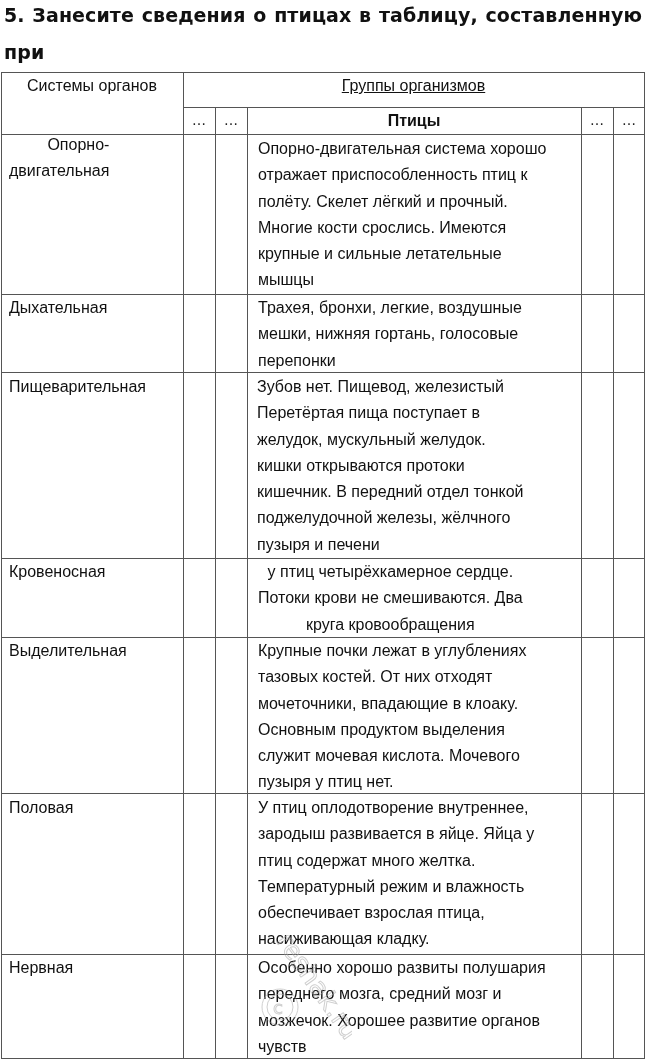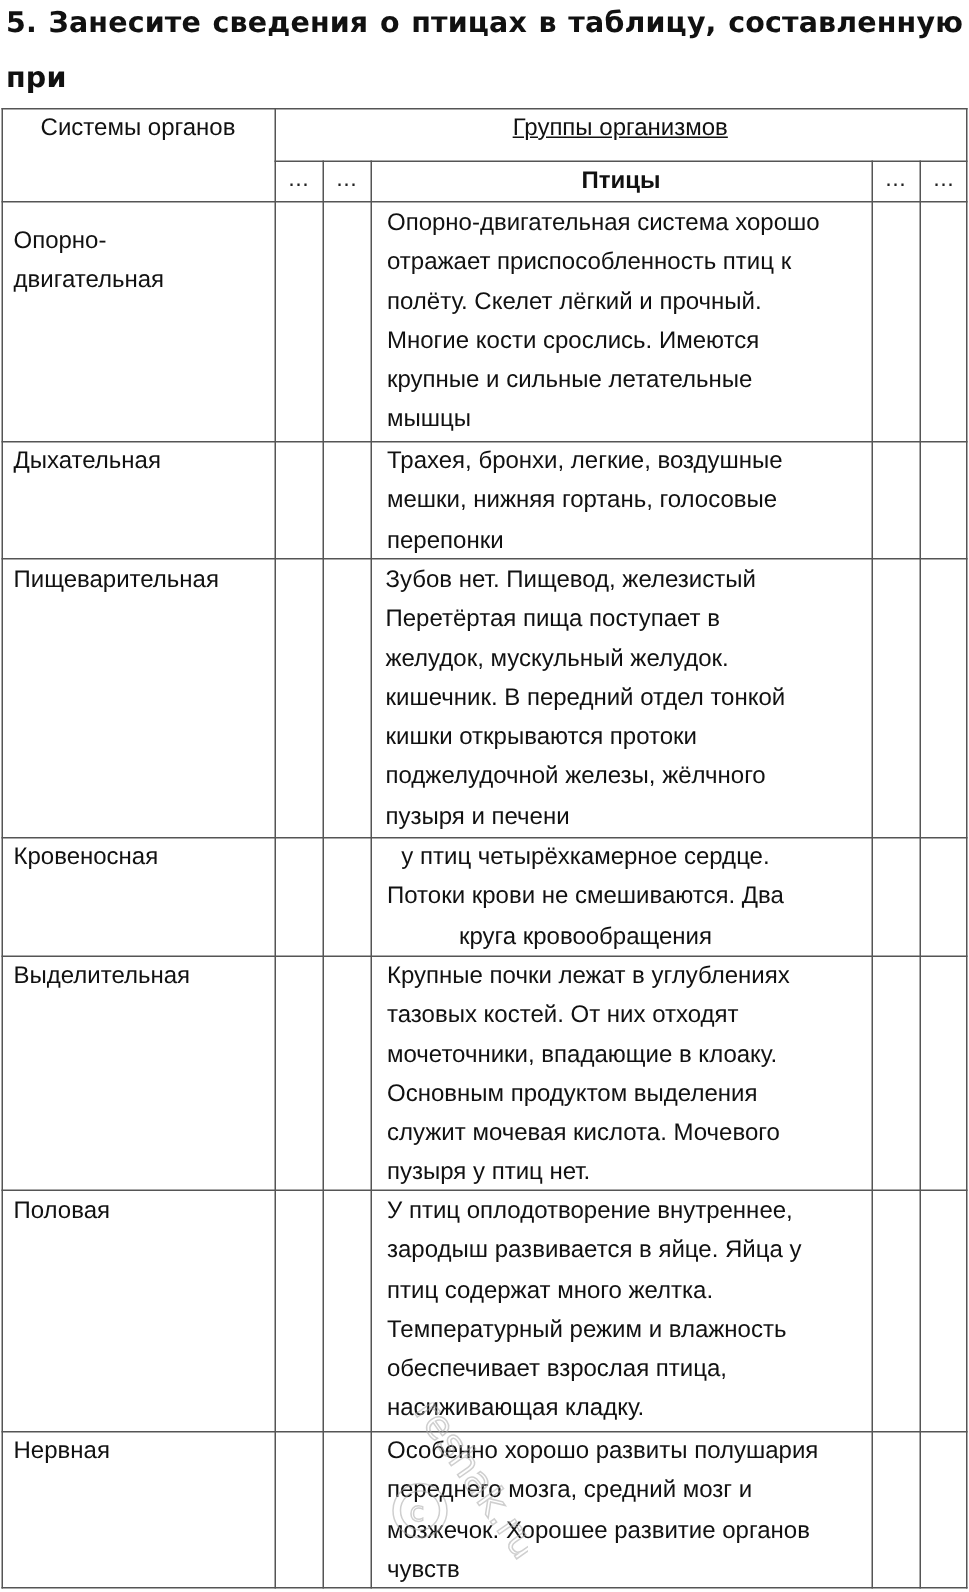--- a/index.html
+++ b/index.html
@@ -58,21 +58,21 @@
   <div class="vl" style="left:644px; top:72px; height:987px;"></div>
 
   <div class="cell-text hdr" style="left:1px; width:182px; top:73px;">Системы органов</div>
   <div class="cell-text hdr" style="left:183px; width:461px; top:73px;text-decoration:underline;">Группы организмов</div>
   <div class="dots" style="left:183px; width:32px; top:112px;">…</div>
   <div class="dots" style="left:215px; width:32px; top:112px;">…</div>
   <div class="cell-text hdr" style="left:247px; width:334px; top:108px;font-weight:bold;">Птицы</div>
   <div class="dots" style="left:581px; width:32px; top:112px;">…</div>
   <div class="dots" style="left:613px; width:32px; top:112px;">…</div>
 
-  <div class="cell-text" style="left:9px; top:148px;">
+  <div class="cell-text" style="left:9px; top:132px;text-align:right;">
     <div>Опорно-</div>
     <div>двигательная</div>
   </div>
   <div class="cell-text" style="left:258px; top:136px;">
     <div>Опорно-двигательная система хорошо</div>
     <div>отражает приспособленность птиц к</div>
     <div>полёту. Скелет лёгкий и прочный.</div>
     <div>Многие кости срослись. Имеются</div>
     <div>крупные и сильные летательные</div>
     <div>мышцы</div>
@@ -87,22 +87,22 @@
     <div>перепонки</div>
   </div>
 
   <div class="cell-text" style="left:9px; top:374px;">
     <div>Пищеварительная</div>
   </div>
   <div class="cell-text" style="left:240px; top:374px;margin-left:17px;">
     <div>Зубов нет. Пищевод, железистый</div>
     <div>Перетёртая пища поступает в</div>
     <div>желудок, мускульный желудок.</div>
+    <div>кишки открываются протоки</div>
     <div>кишечник. В передний отдел тонкой</div>
-    <div>кишки открываются протоки</div>
     <div>поджелудочной железы, жёлчного</div>
     <div>пузыря и печени</div>
   </div>
 
   <div class="cell-text" style="left:9px; top:559px;">
     <div>Кровеносная</div>
   </div>
   <div class="cell-text" style="left:258px; top:559px;text-align:center;">
     <div>у птиц четырёхкамерное сердце.</div>
     <div>Потоки крови не смешиваются. Два</div>

